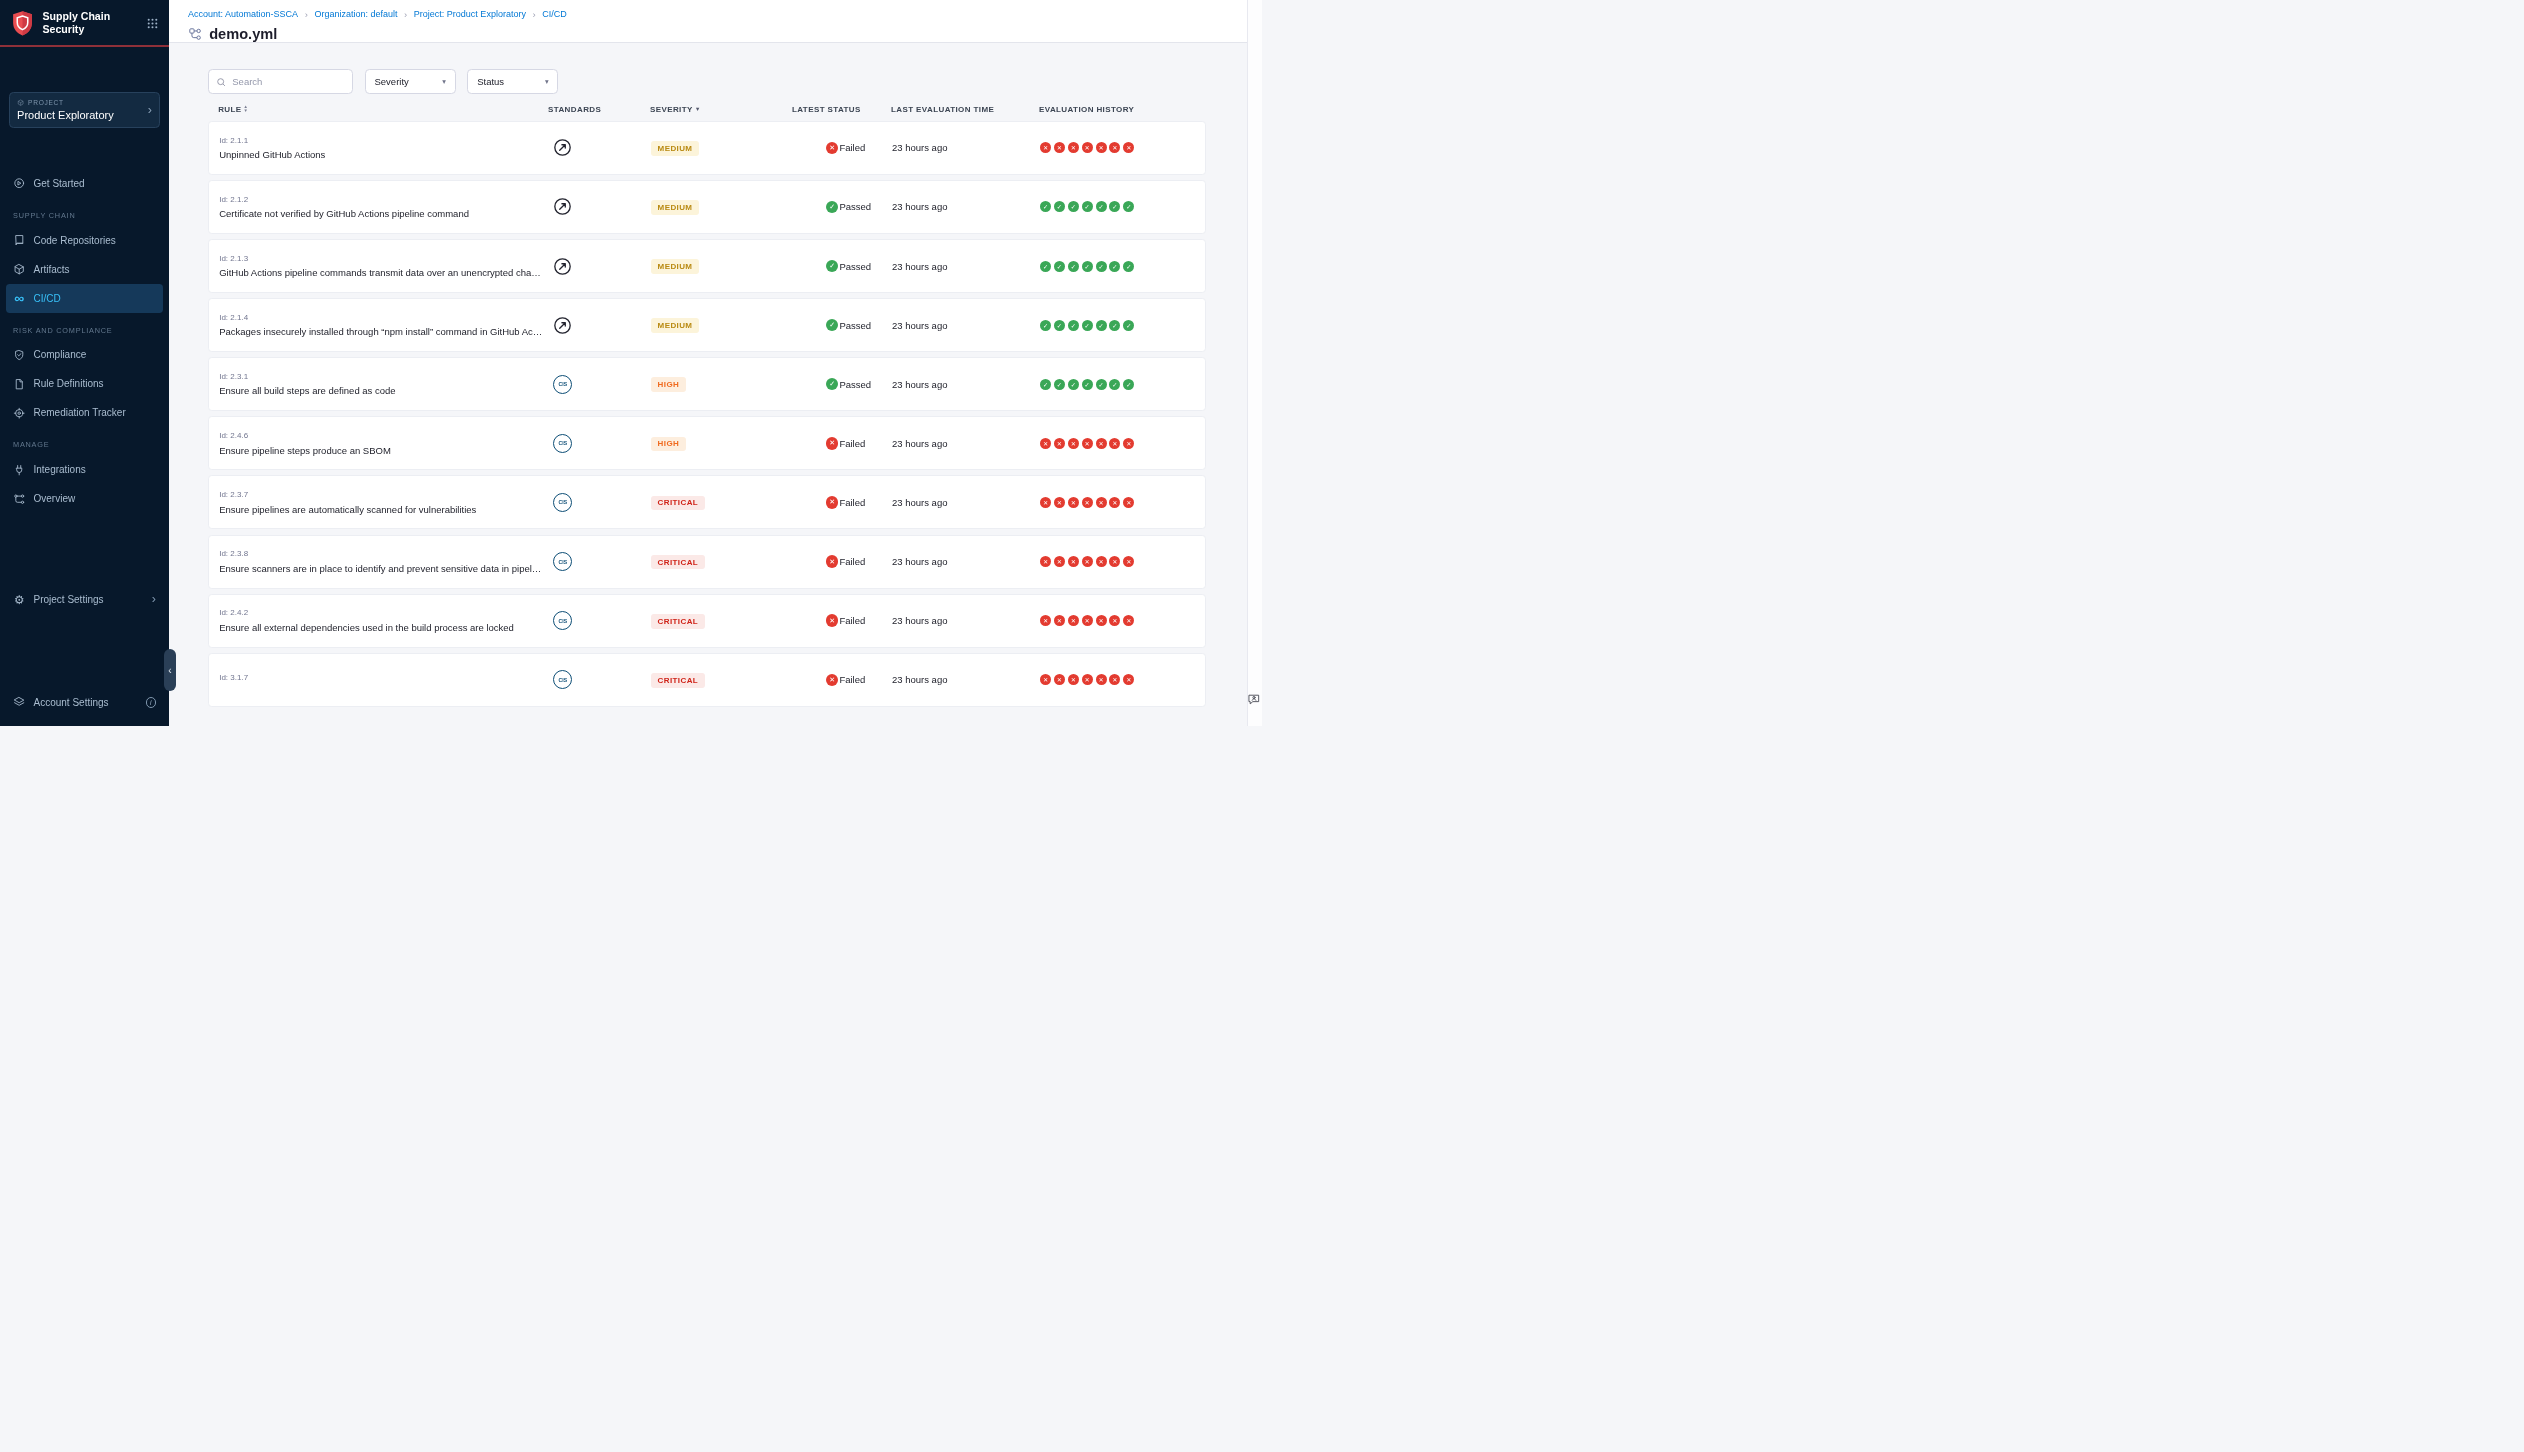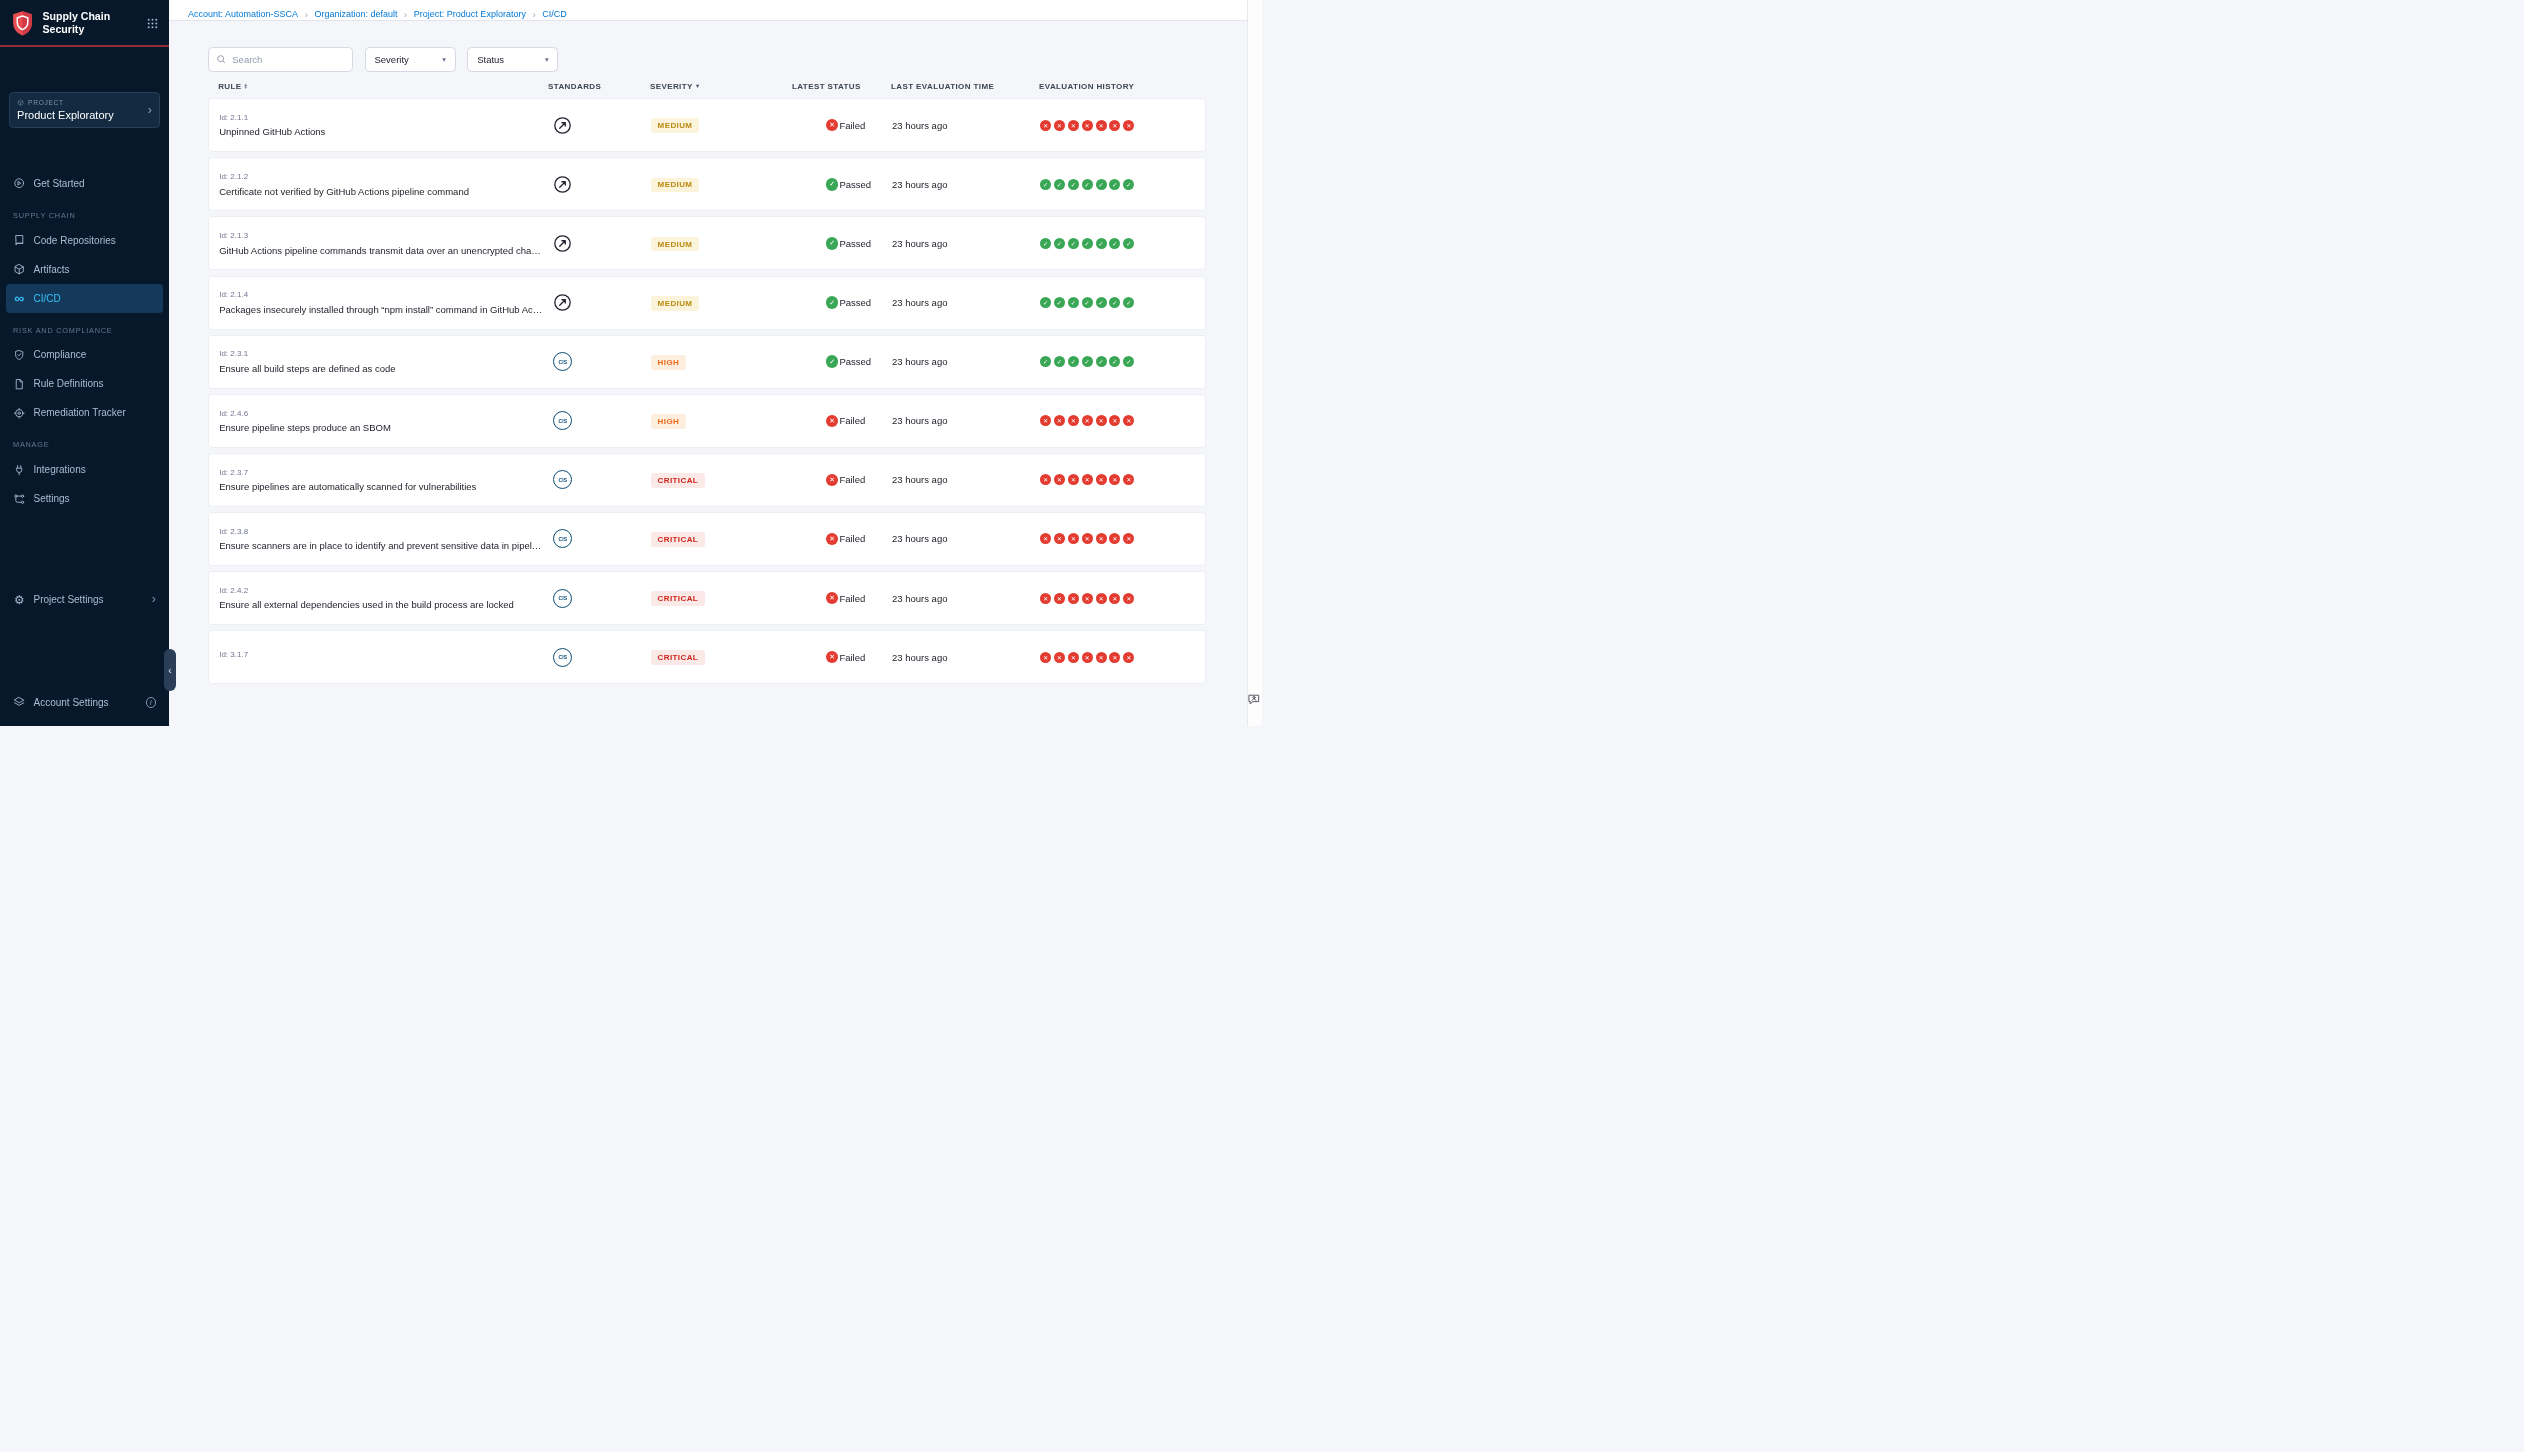--- a/index.html
+++ b/index.html
@@ -195,21 +195,21 @@
           </svg>
         <span>Integrations</span>
       </div>
       <div class="nav-item">
         <svg class="nicon" viewBox="0 0 24 24">
             <circle cx="5.5" cy="6" r="2.2"></circle>
             <circle cx="18.5" cy="6" r="2.2"></circle>
             <circle cx="18.5" cy="18" r="2.2"></circle>
             <path d="M8 6h8M5.5 8.5V15a3 3 0 0 0 3 3h7.5"></path>
           </svg>
-        <span>Settings</span>
+        <span>Overview</span>
       </div>
     </nav>
 
     <div class="sb-divider spacer-divider"></div>
     <div class="nav-item">
       <span class="glyph">⚙</span>
       <span>Project Settings</span>
       <span class="item-end chev-r">›</span>
     </div>
     <div class="sb-divider"></div>
@@ -253,20 +253,29 @@
   <div class="main">
     <div class="main-header">
       <div class="breadcrumb">
         <span class="crumb">Account: Automation-SSCA</span>
         <span class="crumb-sep">›</span>
         <span class="crumb">Organization: default</span>
         <span class="crumb-sep">›</span>
         <span class="crumb">Project: Product Exploratory</span>
         <span class="crumb-sep">›</span>
         <span class="crumb">CI/CD</span>
+      </div>
+      <div class="title-row">
+        <svg class="title-ico" viewBox="0 0 24 24">
+            <rect x="3" y="3" width="7" height="7" rx="1.5"></rect>
+            <circle cx="17.5" cy="6.5" r="2.8"></circle>
+            <circle cx="17.5" cy="17.5" r="2.8"></circle>
+            <path d="M10 6.5h4.7M6.5 10v4.5a3 3 0 0 0 3 3h5.2"></path>
+          </svg>
+        <span class="page-title">demo.yml</span>
       </div>
     </div>
 
     <div class="content">
       <div class="filters">
         <div class="search-box">
           <svg class="sicon" viewBox="0 0 24 24">
               <circle cx="11" cy="11" r="7"></circle>
               <path d="M16.5 16.5L21 21"></path>
             </svg>

